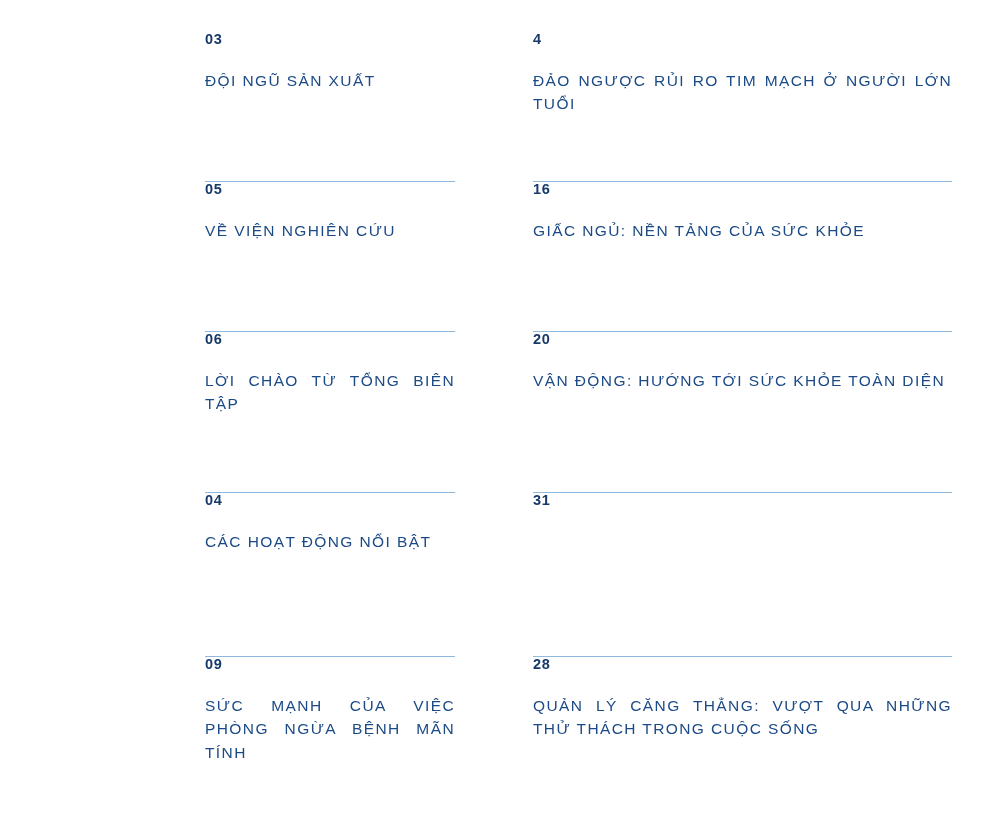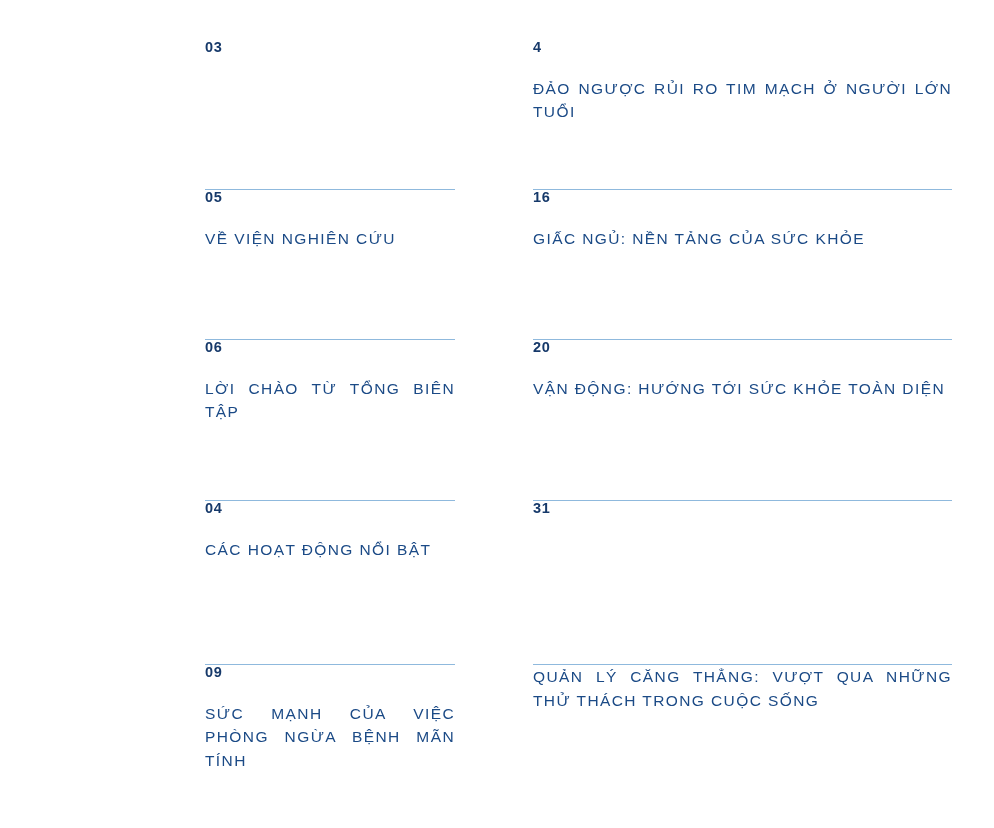--- a/index.html
+++ b/index.html
@@ -16,21 +16,21 @@
   }
   .page {
     position: relative;
     width: 994px;
     height: 828px;
     box-sizing: border-box;
   }
   .toc {
     display: flex;
     gap: 0;
-    padding-top: 40px;
+    padding-top: 32px;
   }
   .toc-col {
     width: 497px;
     box-sizing: border-box;
   }
   .toc-col.left { padding-left: 205px; padding-right: 42px; }
   .toc-col.right { padding-left: 36px; padding-right: 42px; }
 
   .entry {
     position: relative;
@@ -66,20 +66,21 @@
 </head>
 <body>
 
 <div class="page">
   <div class="toc">
 
     <div class="toc-col left">
 
       <div class="entry" style="height:150px">
         <div class="entry-num">03</div>
+        <div class="entry-title">ĐỘI NGŨ SẢN XUẤT</div>
         <div class="rule-wrap" style="position:absolute;left:0;right:0;bottom:0;">
           <hr class="entry-rule">
         </div>
       </div>
 
       <div class="entry" style="height:150px">
         <div class="entry-num">05</div>
         <div class="entry-title">VỀ VIỆN NGHIÊN CỨU</div>
         <div class="rule-wrap" style="position:absolute;left:0;right:0;bottom:0;">
           <hr class="entry-rule">
@@ -136,19 +137,20 @@
       </div>
 
       <div class="entry" style="height:164px">
         <div class="entry-num">31</div>
         <div class="rule-wrap" style="position:absolute;left:0;right:0;bottom:0;">
           <hr class="entry-rule">
         </div>
       </div>
 
       <div class="entry" style="height:150px">
+        <div class="entry-num">28</div>
         <div class="entry-title">QUẢN LÝ CĂNG THẲNG: VƯỢT QUA NHỮNG THỬ THÁCH TRONG CUỘC SỐNG</div>
       </div>
 
     </div>
 
   </div>
 </div>
 
 </body></html>

